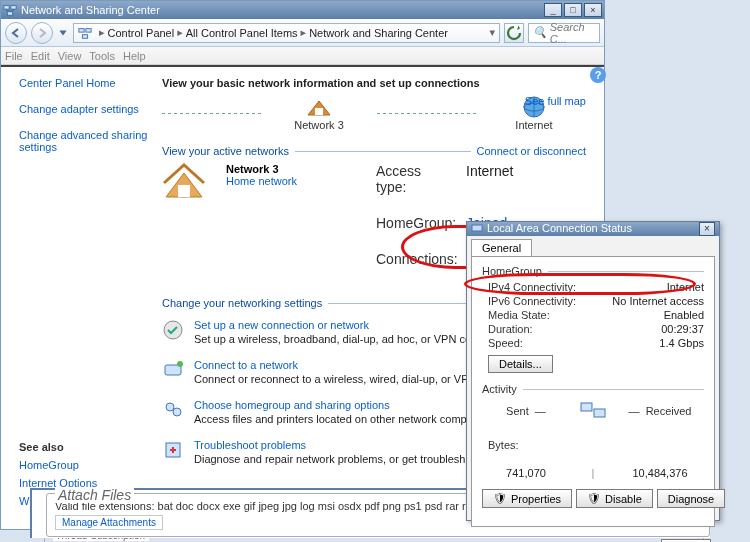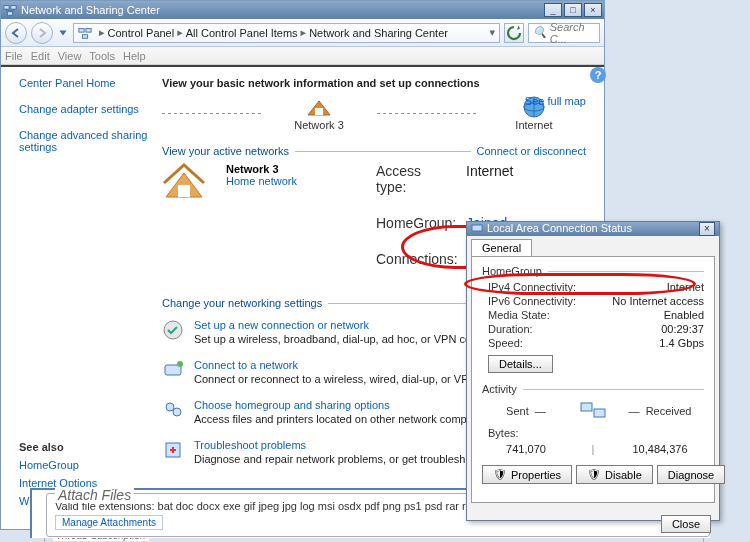--- a/index.html
+++ b/index.html
@@ -88,21 +88,21 @@
 .statuswin .tab { border: 1px solid #9a9a9a; border-bottom: none; padding: 2px 10px; background: #fff; font-size: 11px; }
 .statuswin .tabbody { flex: 1; border: 1px solid #9a9a9a; margin: 0 4px 4px 4px; background: #fff; padding: 8px 10px; position: relative; }
 .statuswin .group { margin-bottom: 10px; }
 .statuswin .grouphead { display: flex; align-items: center; margin-bottom: 4px; font-size: 11px; color: #333; }
 .statuswin .grouphead .line { flex: 1; height: 1px; background: #c0c0c0; margin-left: 6px; }
 .statuswin .kv { display: grid; grid-template-columns: 1fr auto; row-gap: 2px; font-size: 11px; }
 .statuswin .kv .k { color: #333; padding-left: 6px; }
 .statuswin .kv .v { text-align: right; color: #222; }
 .statuswin .btn { border: 1px solid #7a7a7a; background: linear-gradient(#fff,#e2e2e2); padding: 2px 10px; font-size: 11px; }
 .statuswin .detailsbtn { margin: 6px 0 0 6px; }
-.statuswin .activity { display: grid; grid-template-columns: 1fr 46px 1fr; align-items: center; font-size: 11px; row-gap:4px; }
+.statuswin .activity { display: grid; grid-template-columns: 1fr 46px 1fr; align-items: center; font-size: 11px; row-gap:16px; }
 .statuswin .activity .lab { text-align: center; color: #333; }
 .statuswin .activity .midicon { display: flex; justify-content: center; }
 .statuswin .activity .val { text-align: center; color: #222; }
 .statuswin .activity .bl { color: #333; padding-left:6px; }
 .statuswin .btnrow { display: flex; gap: 4px; margin-top: 10px; }
 .statuswin .btnrow .btn { display: flex; align-items: center; gap: 4px; }
 .statuswin .footer { text-align: right; padding: 2px 8px 6px 0; margin-top: 6px; }
 .redcircle2 { position: absolute; left: -8px; top: 16px; width: 232px; height: 22px; border: 3px solid #d11; border-radius: 50% / 80%; pointer-events: none; }
 
 svg { display: block; }

